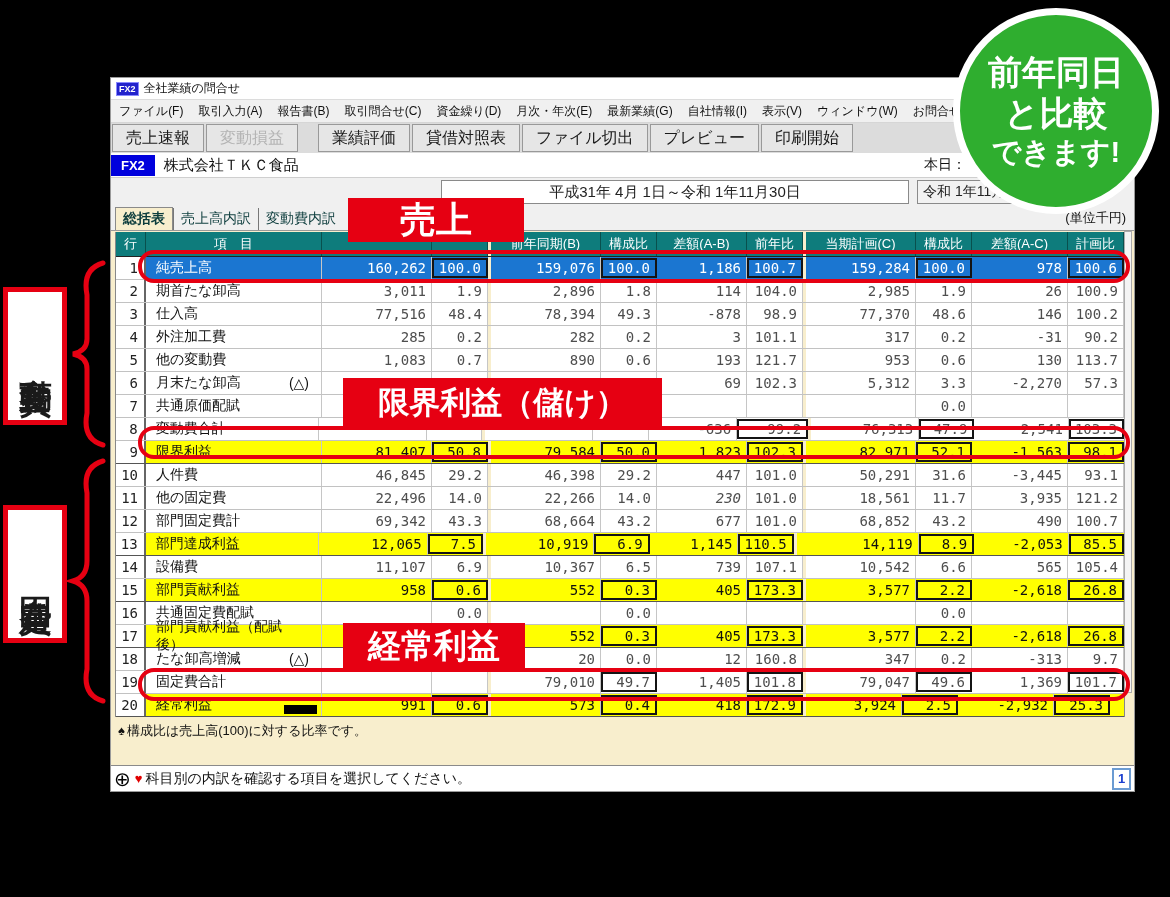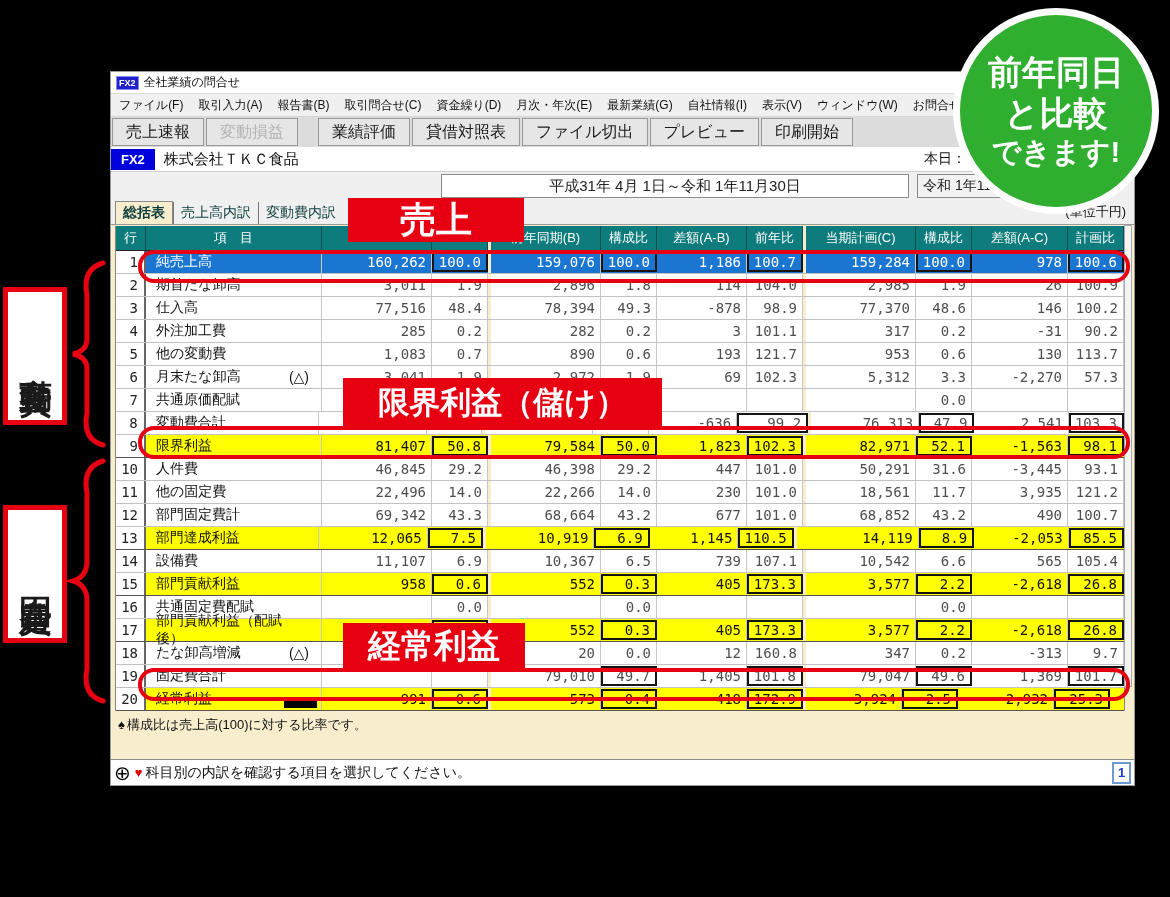--- a/index.html
+++ b/index.html
@@ -1,20 +1,20 @@
 <!DOCTYPE html>
 <html><head>
 <meta charset="utf-8">
 <style>
   html,body{margin:0;padding:0;}
   body{width:1170px;height:897px;background:#000;position:relative;overflow:hidden;
        font-family:"Liberation Sans","DejaVu Sans",sans-serif;}
 
   
-  .window{position:absolute;left:110px;top:71px;width:1025px;height:715px;
+  .window{position:absolute;left:110px;top:77px;width:1025px;height:715px;
           background:#f0f0f0;border:1px solid #9a9a9a;box-sizing:border-box;
           display:flex;flex-direction:column;z-index:1;}
 
   .titlebar{height:21px;background:#ffffff;display:flex;align-items:center;gap:5px;
             padding:0 5px;border-bottom:1px solid #dcdcdc;flex:0 0 auto;}
   .fx2-mini{background:#2222cc;color:#fff;font-size:9px;font-weight:bold;
             padding:0 2px;border:1px solid #8888ff;line-height:12px;}
   .title-text{font-size:12px;color:#111;}
 
   .menubar{height:22px;background:#f0f0f0;display:flex;align-items:center;gap:15px;
@@ -390,21 +390,21 @@
         <div class="trow ">
           <div class="cell no-cell" style="width: 30px;">11</div>
           <div class="cell lab-cell" style="width: 176px;">
             <span>他の固定費</span>
           </div>
           <div class="cell num" style="width: 110px;">22,496</div>
           <div class="cell num" style="width: 56px;">14.0</div>
           <div class="gapcell"></div>
           <div class="cell num" style="width: 110px;">22,266</div>
           <div class="cell num" style="width: 56px;">14.0</div>
-          <div class="cell num" style="width: 90px;">230</div>
+          <div class="cell num" style="width: 90px; font-style: italic;">230</div>
           <div class="cell num" style="width: 56px;">101.0</div>
           <div class="gapcell"></div>
           <div class="cell num" style="width: 110px;">18,561</div>
           <div class="cell num" style="width: 56px;">11.7</div>
           <div class="cell num" style="width: 96px;">3,935</div>
           <div class="cell num" style="width: 56px;">121.2</div>
         </div>
         <div class="trow ">
           <div class="cell no-cell" style="width: 30px;">12</div>
           <div class="cell lab-cell" style="width: 176px;">

